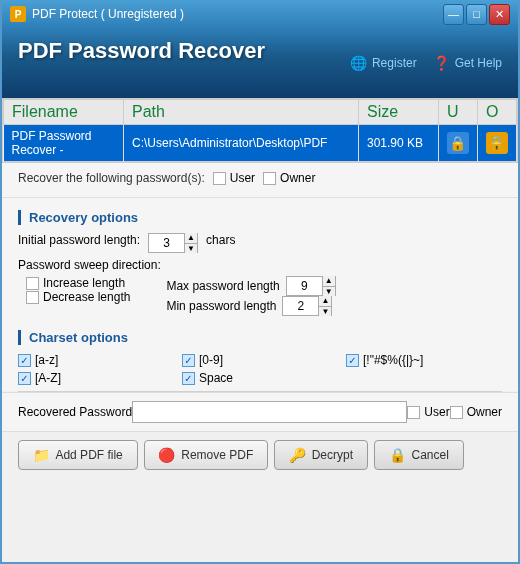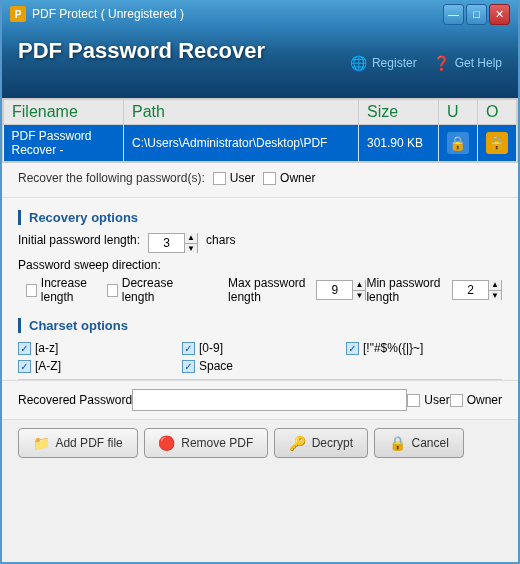--- a/index.html
+++ b/index.html
@@ -235,28 +235,28 @@
 
     .sweep-label { font-size: 12px; margin-bottom: 4px; }
     .sweep-options {
       display: flex;
       gap: 16px;
       align-items: flex-start;
       margin-left: 8px;
     }
     .sweep-col {
       display: flex;
-      flex-direction: row;
+      flex-direction: column;
     }
     .sweep-right {
       margin-left: 20px;
     }
     .max-min-row {
       display: flex;
-      flex-direction: row;
+      flex-direction: column;
       gap: 0;
     }
     .max-min-item {
       display: flex;
       align-items: center;
       gap: 6px;
       font-size: 12px;
     }
 
     

